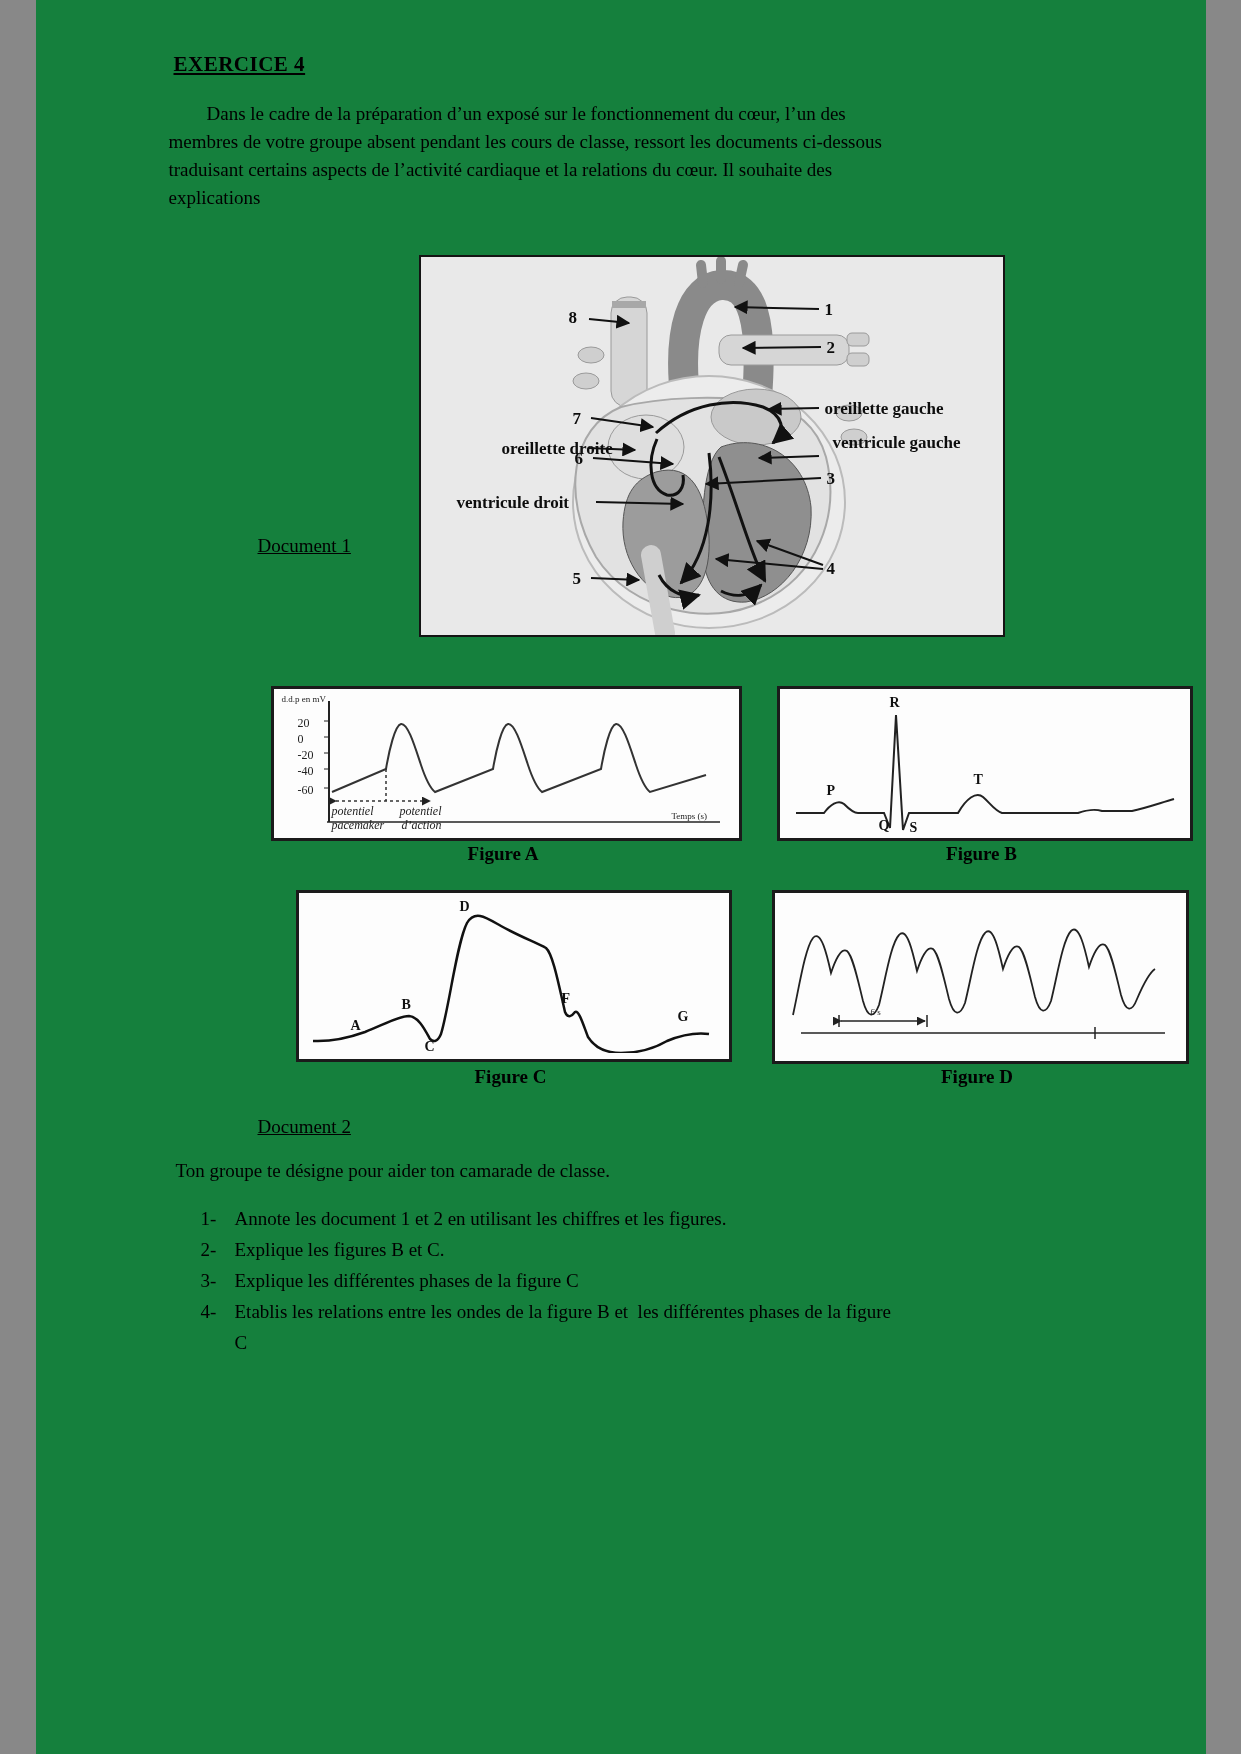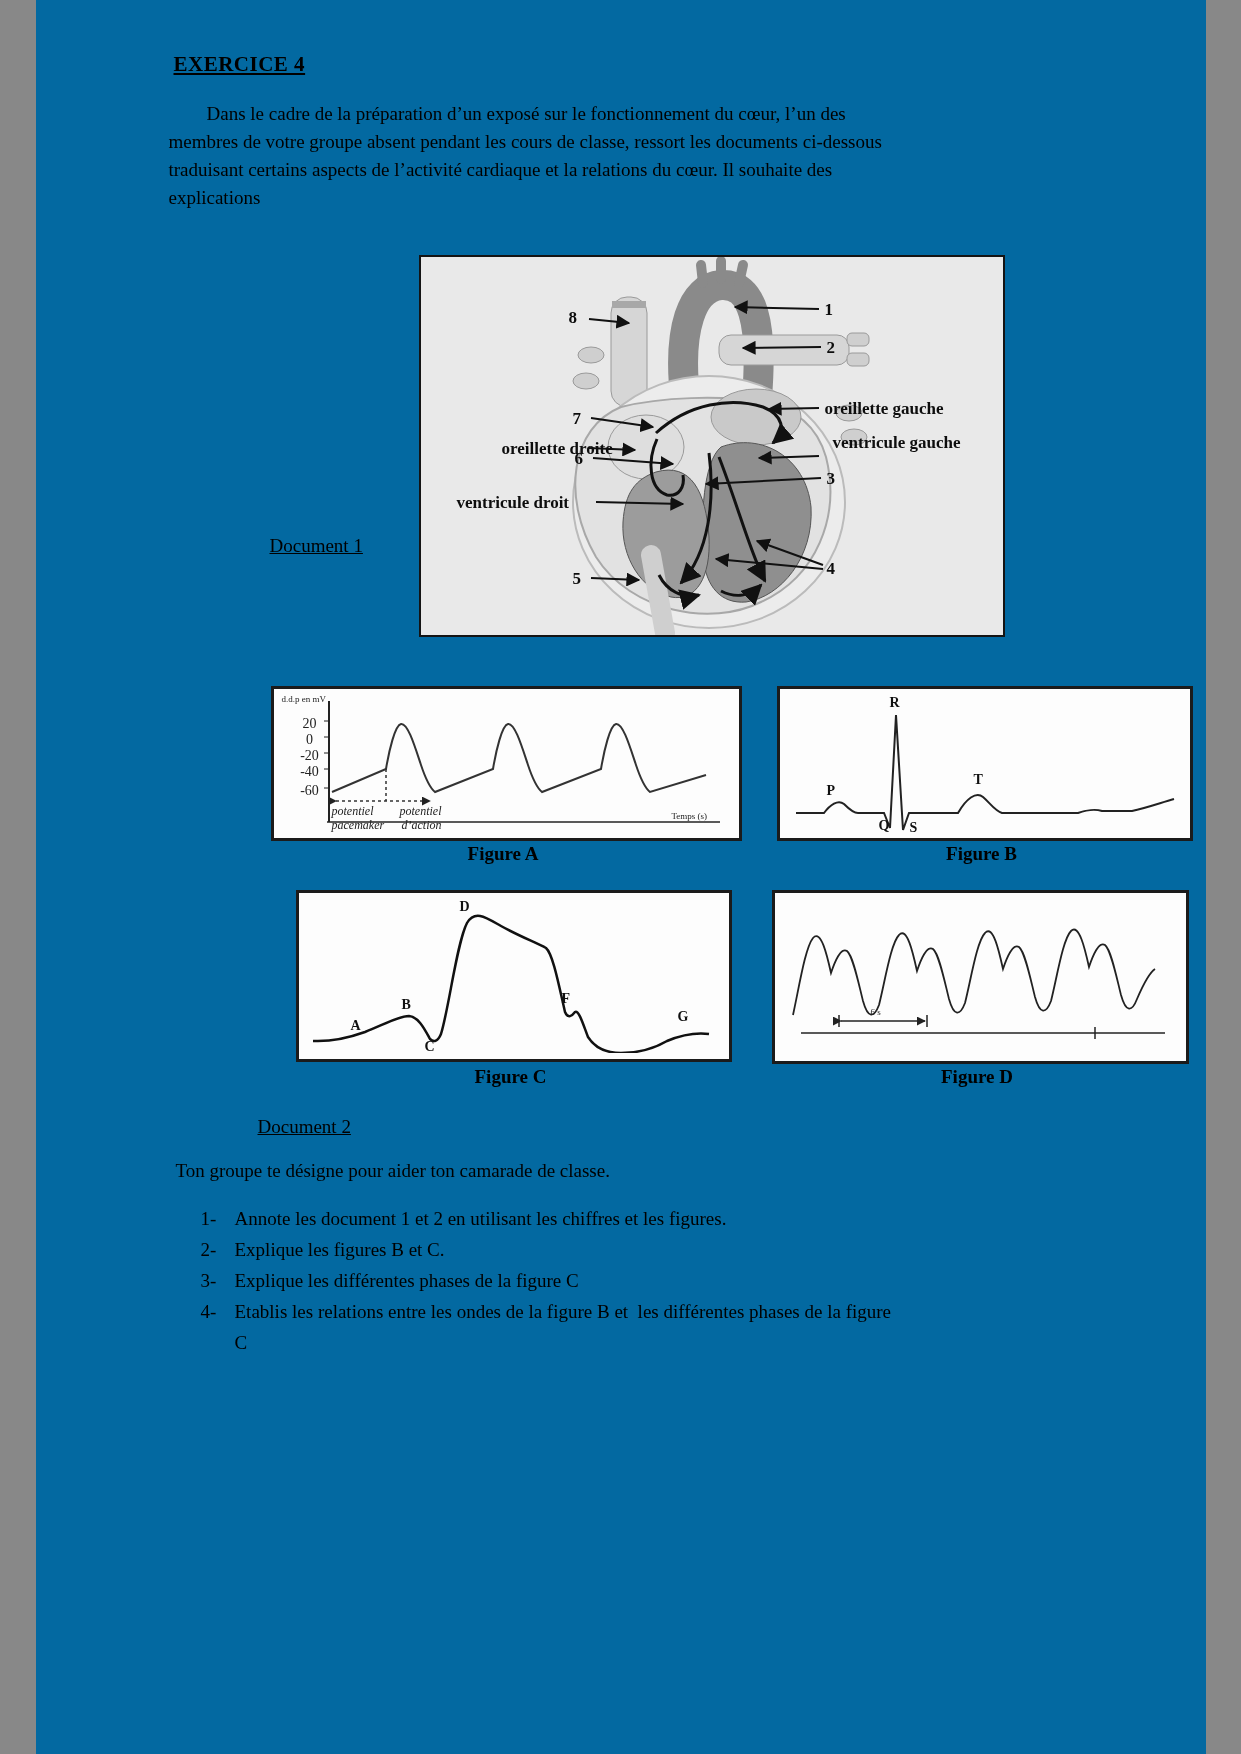--- a/index.html
+++ b/index.html
@@ -1,49 +1,49 @@
 <!DOCTYPE html>
 <html><head>
 <meta charset="utf-8">
 <style>
   html,body{margin:0;padding:0;background:#888;}
-  .page{position:relative;width:1170px;height:1754px;background:#0369a1;
+  .page{position:relative;width:1170px;height:1754px;background:#15803d;
         font-family:"Liberation Serif",serif;color:#000;overflow:hidden;margin:0 auto;}
   .abs{position:absolute;}
   .title{font-size:21px;font-weight:bold;text-decoration:underline;letter-spacing:.5px;}
   .introline{font-size:19px;line-height:28px;white-space:pre;}
   .doclabel{font-size:19px;text-decoration:underline;}
   .bodytext{font-size:19px;}
   .figbox{position:absolute;border:3px solid #1b1b1b;background:#fdfdfd;}
   .heartbox{position:absolute;border:2px solid #141414;background:#e9e9e9;}
   .hlbl{position:absolute;font-weight:bold;font-size:17px;line-height:1;color:#0d0d0d;}
   .cap{position:absolute;font-weight:bold;font-size:19px;text-align:center;}
   .wave{position:absolute;font-weight:bold;font-size:14px;line-height:1;color:#111;}
-  .tick{position:absolute;font-size:14px;line-height:1;width:24px;text-align:center;color:#222;}
+  .tick{position:absolute;font-size:12px;line-height:1;width:24px;text-align:left;color:#222;}
   .tiny{position:absolute;font-size:9px;line-height:1.15;color:#222;}
   .zone{position:absolute;font-size:12px;line-height:1.15;color:#222;width:54px;font-style:italic;}
   .tasknum{display:inline-block;width:34px;font-size:19px;}
   .taskline{font-size:19px;line-height:31px;white-space:pre;}
   svg{display:block;}
 </style>
 </head>
 <body>
 
 <div class="page">
 
   <div class="abs title" style="left:138px;top:52px;">EXERCICE 4</div>
 
   <div class="abs" style="left:133px;top:100px;width:1000px;">
     <div class="introline">        Dans le cadre de la préparation d’un exposé sur le fonctionnement du cœur, l’un des</div>
     <div class="introline">membres de votre groupe absent pendant les cours de classe, ressort les documents ci-dessous</div>
     <div class="introline">traduisant certains aspects de l’activité cardiaque et la relations du cœur. Il souhaite des</div>
     <div class="introline">explications</div>
   </div>
 
-  <div class="abs doclabel" style="left:222px;top:535px;margin-left:12px;">Document 1</div>
+  <div class="abs doclabel" style="left:222px;top:535px;">Document 1</div>
 
   <div class="heartbox" style="left:383px;top:255px;width:582px;height:378px;">
     <svg width="582" height="378" viewBox="0 0 582 378">
       <defs>
         <marker id="ah" viewBox="0 0 10 10" refX="9" refY="5" markerWidth="7" markerHeight="7" orient="auto">
           <path d="M0,0 L10,5 L0,10 z" fill="#111"></path>
         </marker>
       </defs>
 
       <ellipse cx="170" cy="98" rx="13" ry="8" fill="#cfcfcf" stroke="#9a9a9a"></ellipse>

